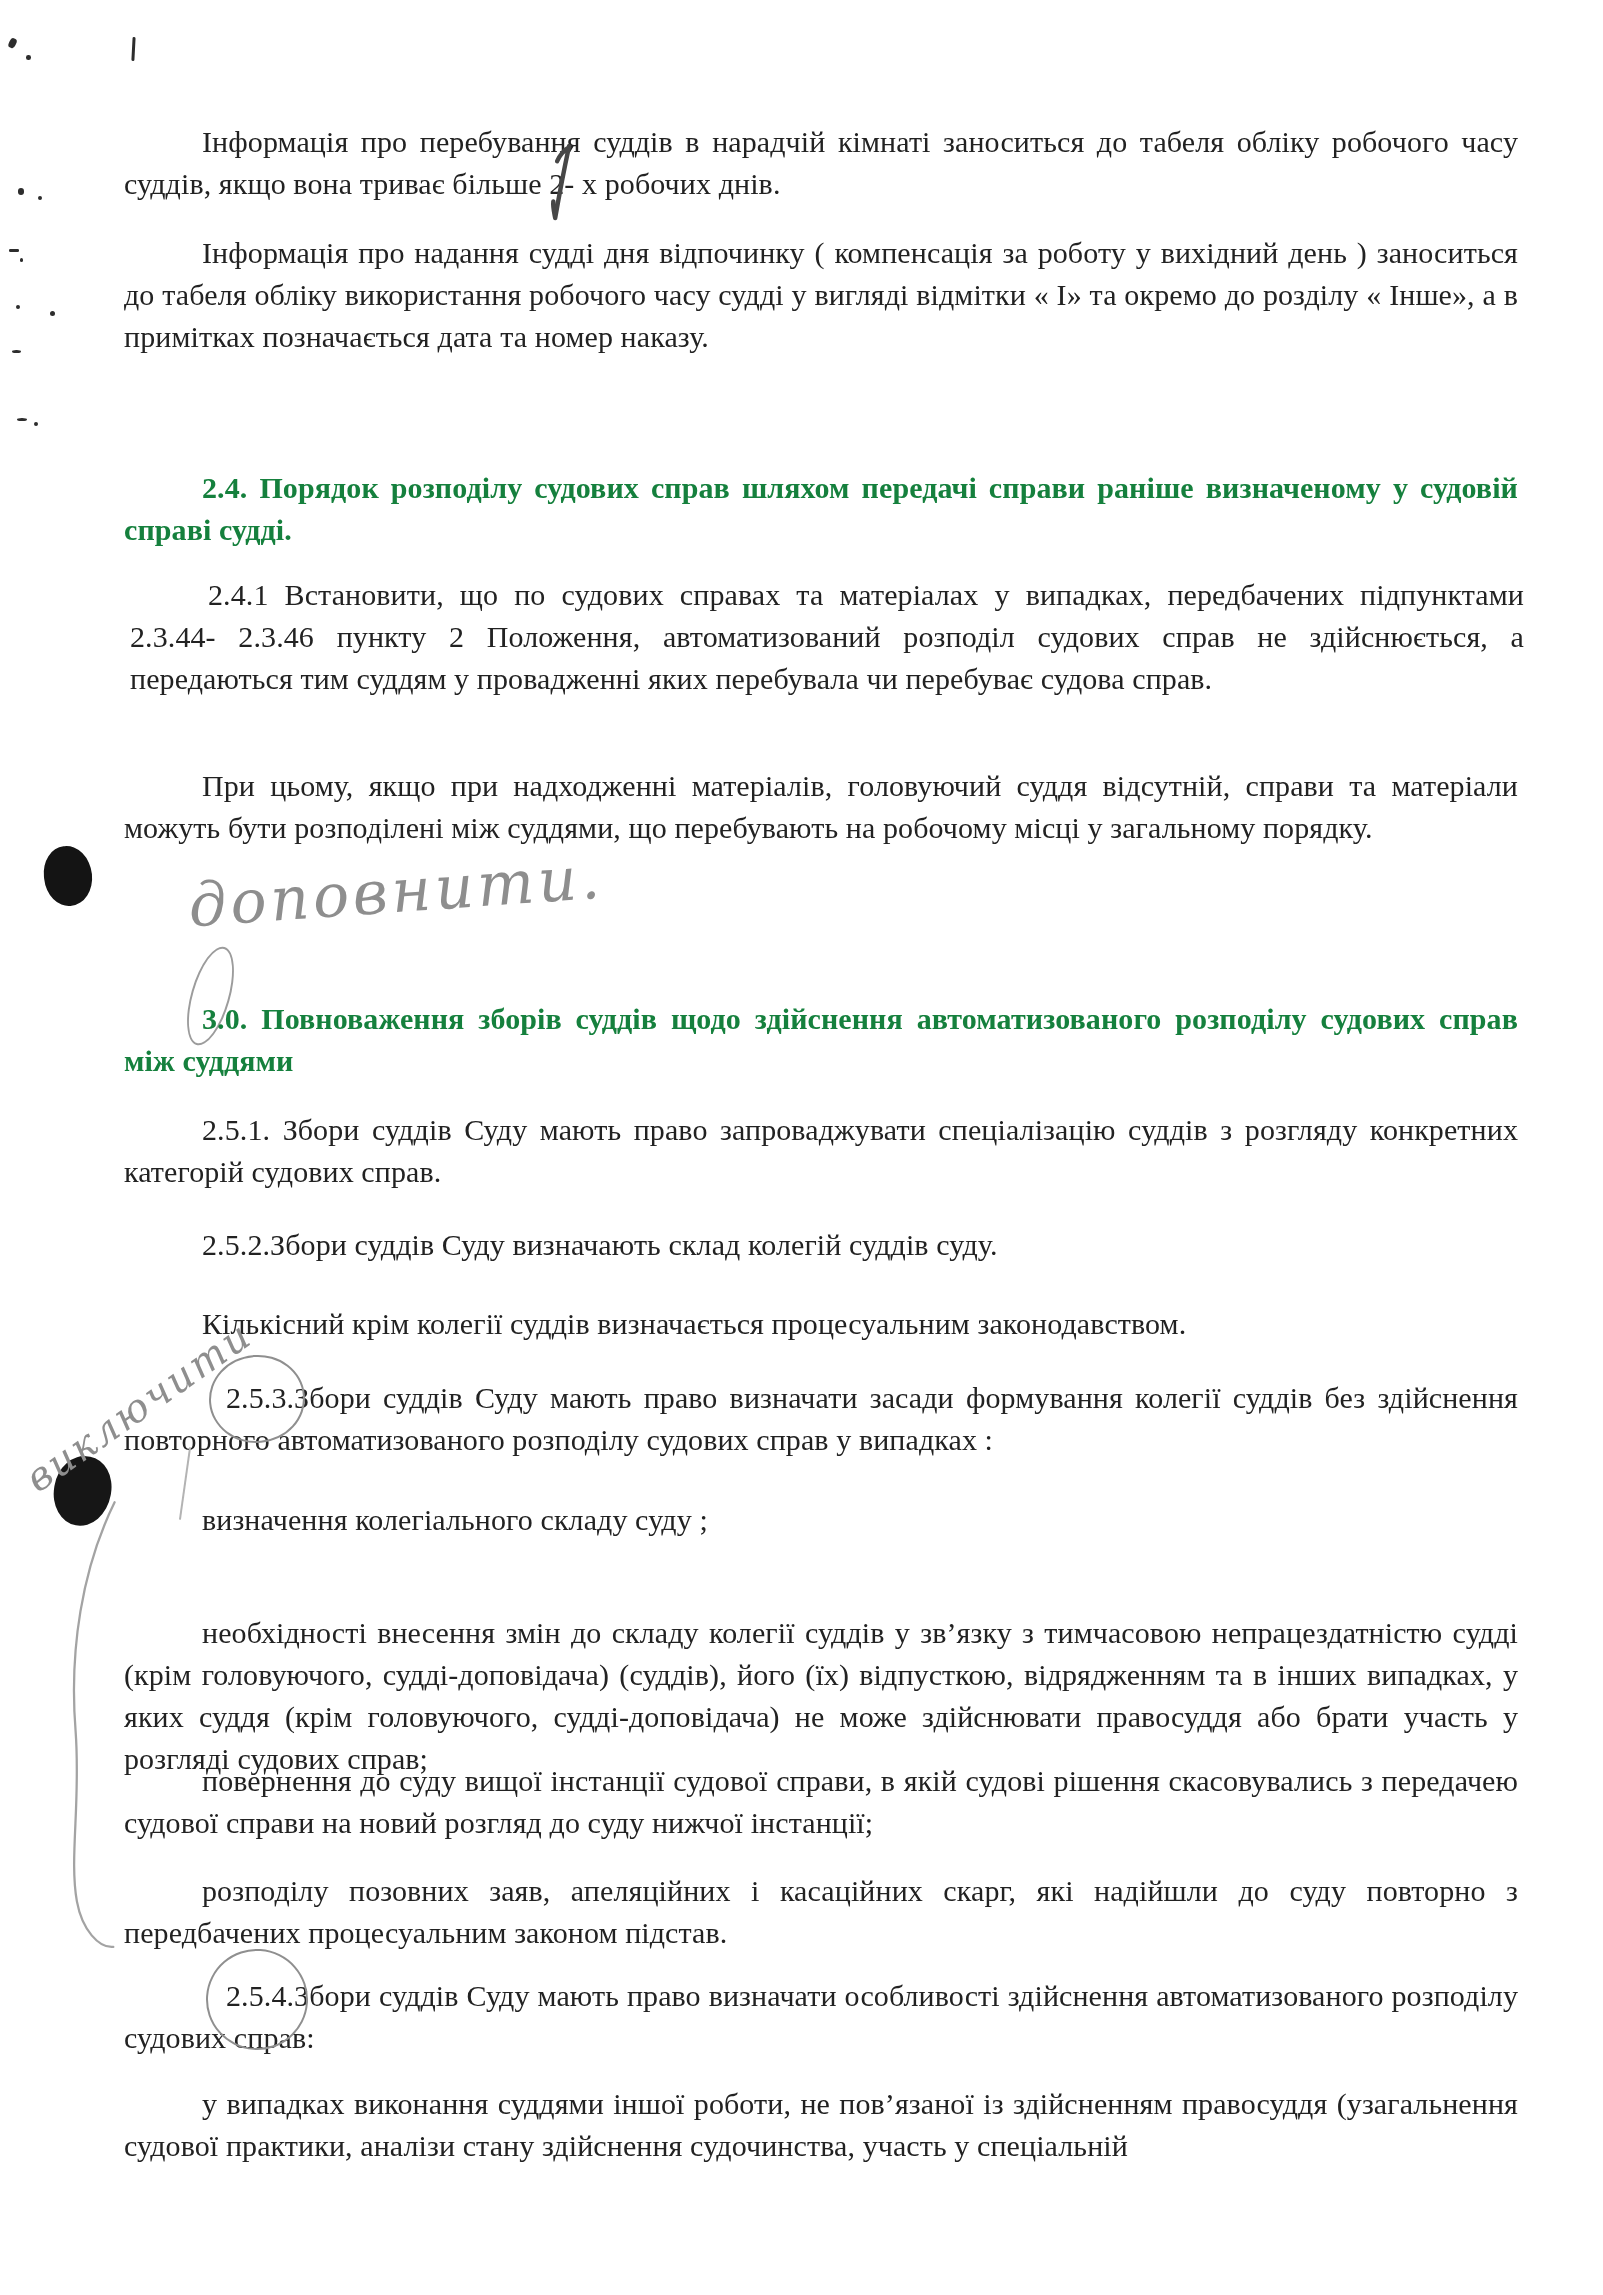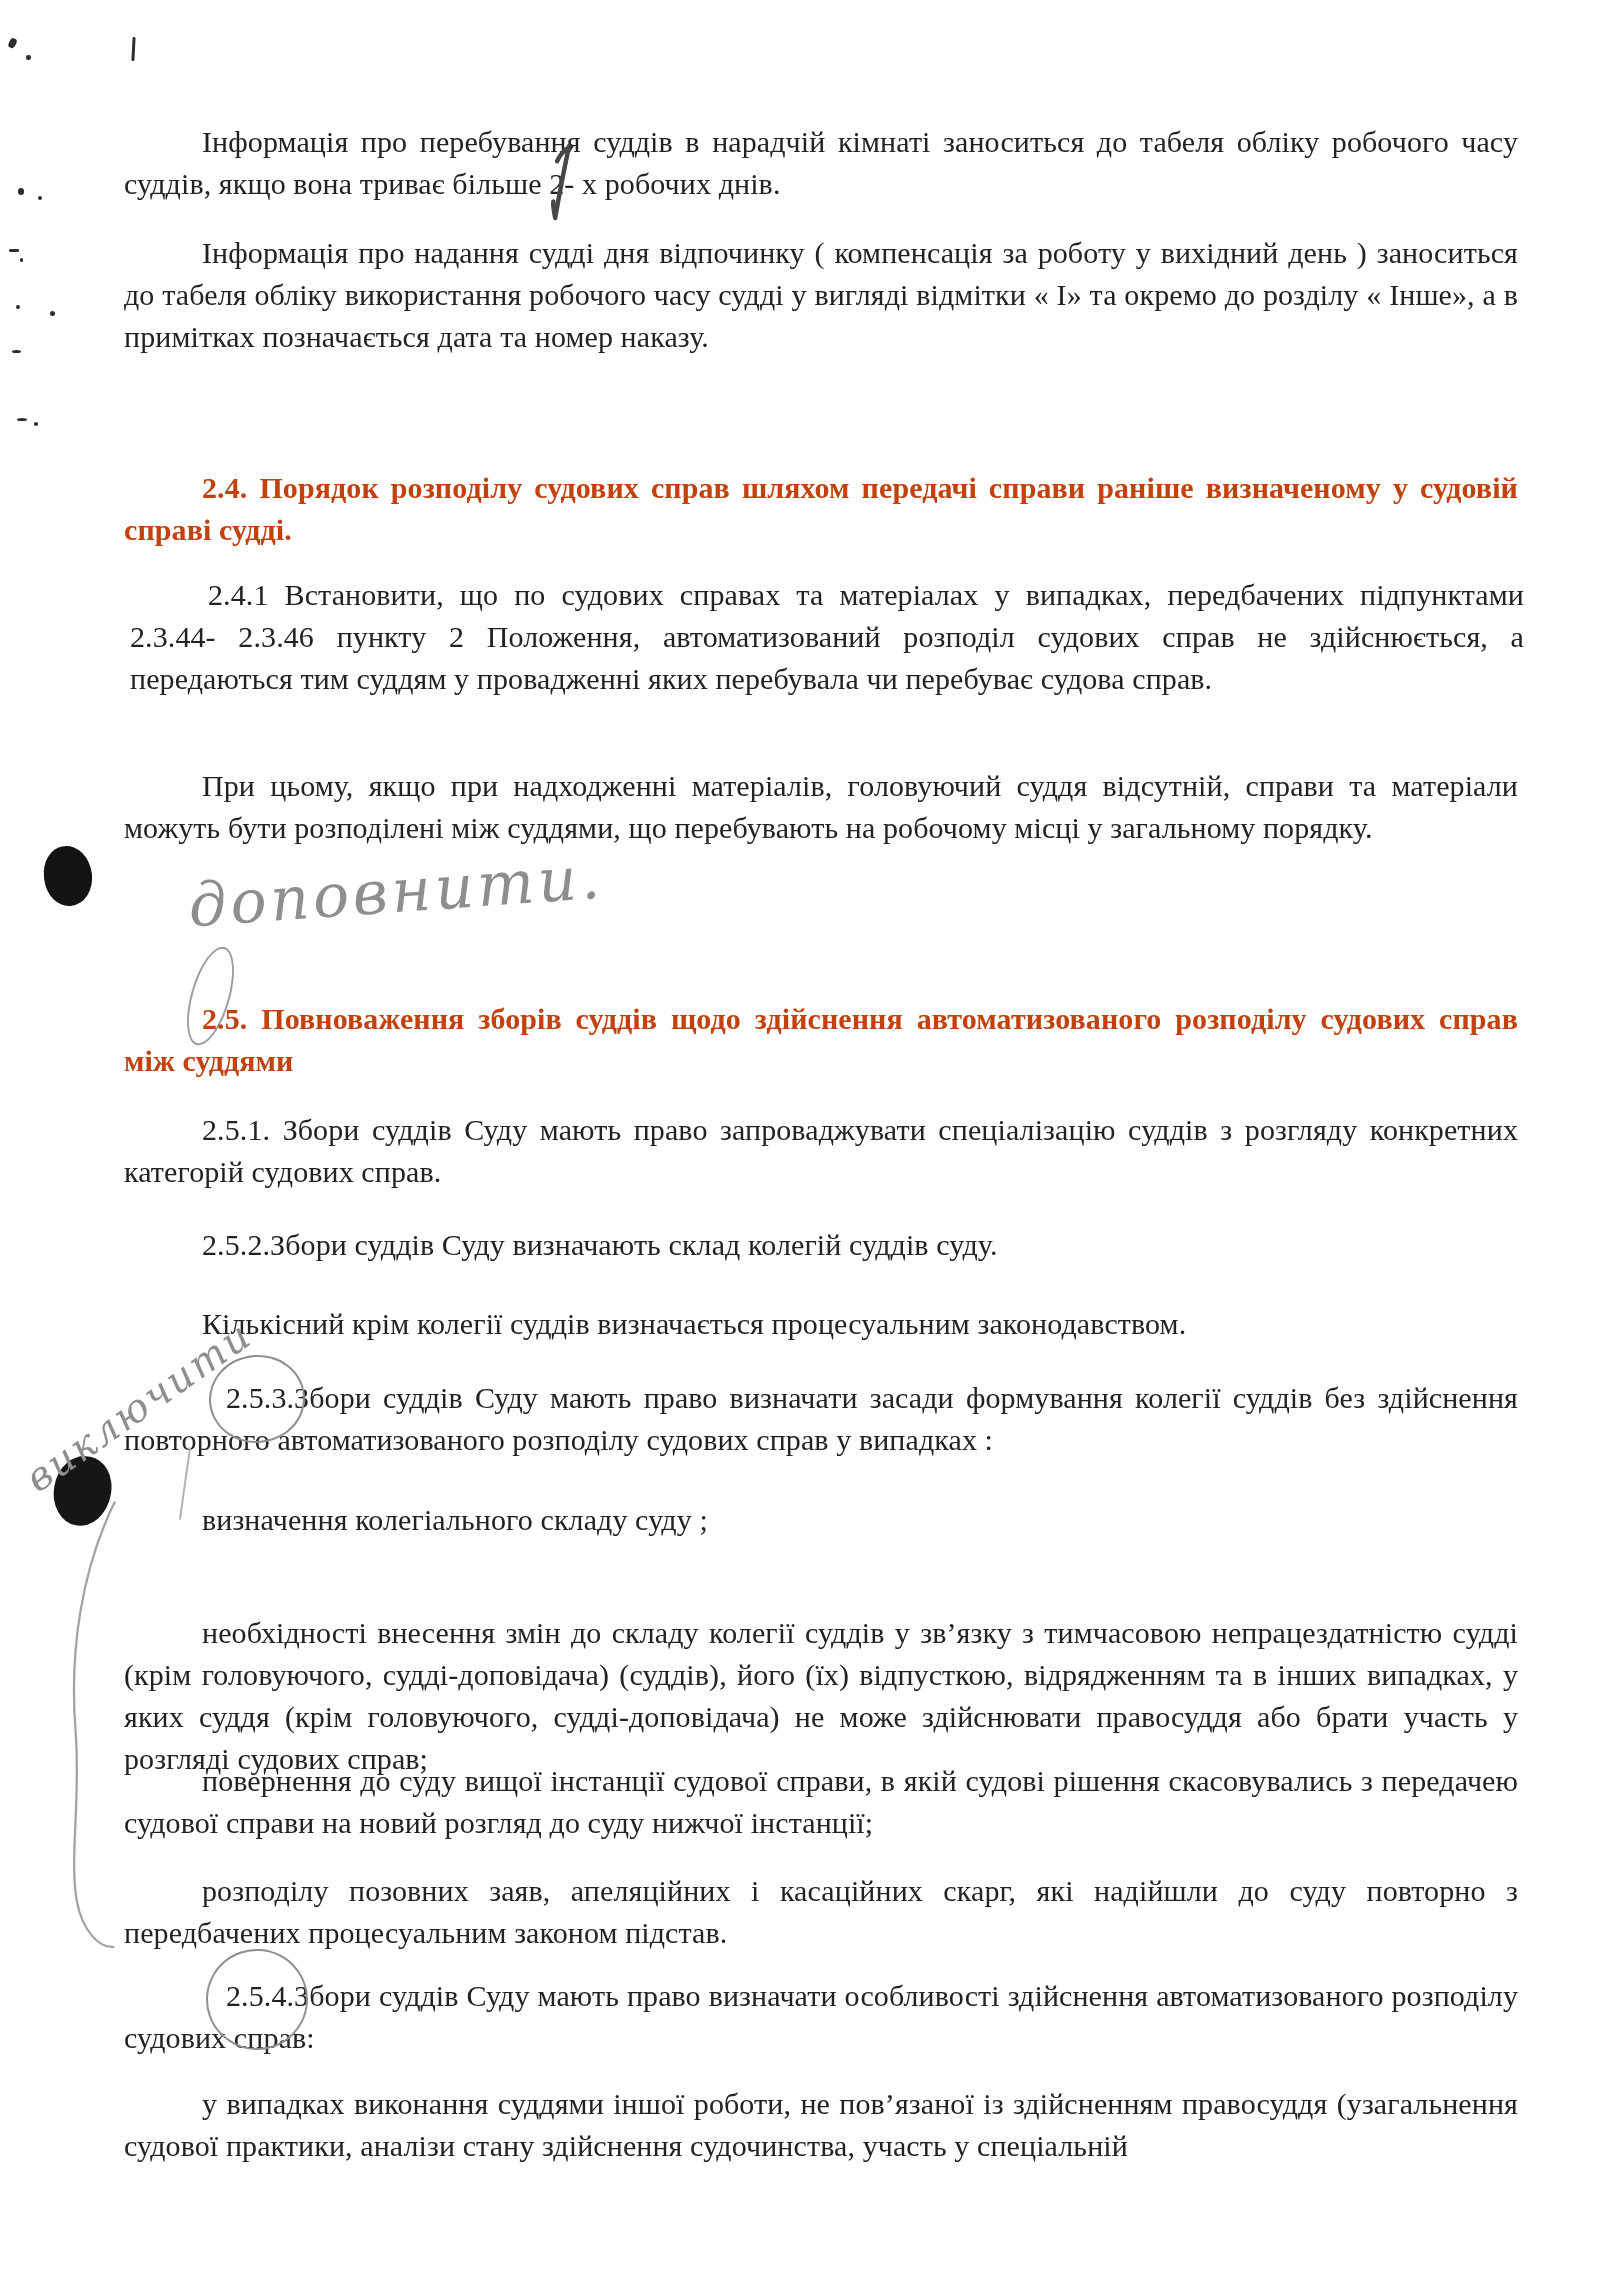--- a/index.html
+++ b/index.html
@@ -16,21 +16,21 @@
     position:absolute;
     left:124px;
     width:1394px;
     font-size:30px;
     line-height:42px;
     text-align:justify;
     text-indent:78px;
     letter-spacing:0.1px;
     color:#222222;
   }
-  .head{font-weight:bold;color:#c2410c;}
+  .head{font-weight:bold;color:#15803d;}
   
   .overstruck{position:relative;display:inline-block;text-indent:0;}
   .overstruck .scribble{position:absolute;left:-9px;top:-22px;width:38px;height:82px;pointer-events:none;}
   
   .circled{position:relative;margin-left:24px;}
   .circled::before{
     content:"";position:absolute;left:-17px;right:-10.4px;top:-26px;bottom:-29px;
     border:2.6px solid #8f8f8f;border-radius:50%;transform:rotate(-5deg);
   }
   .c254::before{left:-19.6px;right:-14.4px;top:-30px;bottom:-38px;transform:rotate(4deg);}
@@ -91,21 +91,21 @@
 
   <div class="para head" style="top:467px;">2.4. Порядок розподілу судових справ шляхом передачі справи раніше визначеному у судовій справі судді.</div>
 
   <div class="para" style="top:574px;margin-left:6px;">2.4.1 Встановити, що по судових справах та матеріалах у випадках, передбачених підпунктами 2.3.44- 2.3.46 пункту 2 Положення,  автоматизований розподіл судових справ не здійснюється, а передаються тим суддям у провадженні яких перебувала чи перебуває судова справ.</div>
 
   <div class="para" style="top:765px;">При цьому, якщо  при надходженні матеріалів, головуючий суддя відсутній, справи та матеріали можуть бути розподілені між суддями, що перебувають на робочому місці у загальному порядку.</div>
 
   <div class="hw-dopovnyty">доповнити.</div>
   <div class="hw-loop"></div>
 
-  <div class="para head" style="top:998px;">2.5. Повноваження зборів суддів щодо здійснення автоматизованого розподілу судових справ між суддями</div>
+  <div class="para head" style="top:998px;">3.0. Повноваження зборів суддів щодо здійснення автоматизованого розподілу судових справ між суддями</div>
 
   <div class="para" style="top:1109px;">2.5.1.  Збори суддів Суду мають право запроваджувати спеціалізацію суддів з розгляду конкретних категорій судових справ.</div>
 
   <div class="para" style="top:1224px;">2.5.2.Збори суддів Суду визначають склад колегій суддів суду.</div>
 
   <div class="para" style="top:1303px;">Кількісний крім колегії суддів визначається процесуальним законодавством.</div>
 
   <div class="hw-vyklyuchyty">виключити</div>
 
   <div class="para" style="top:1377px;">

